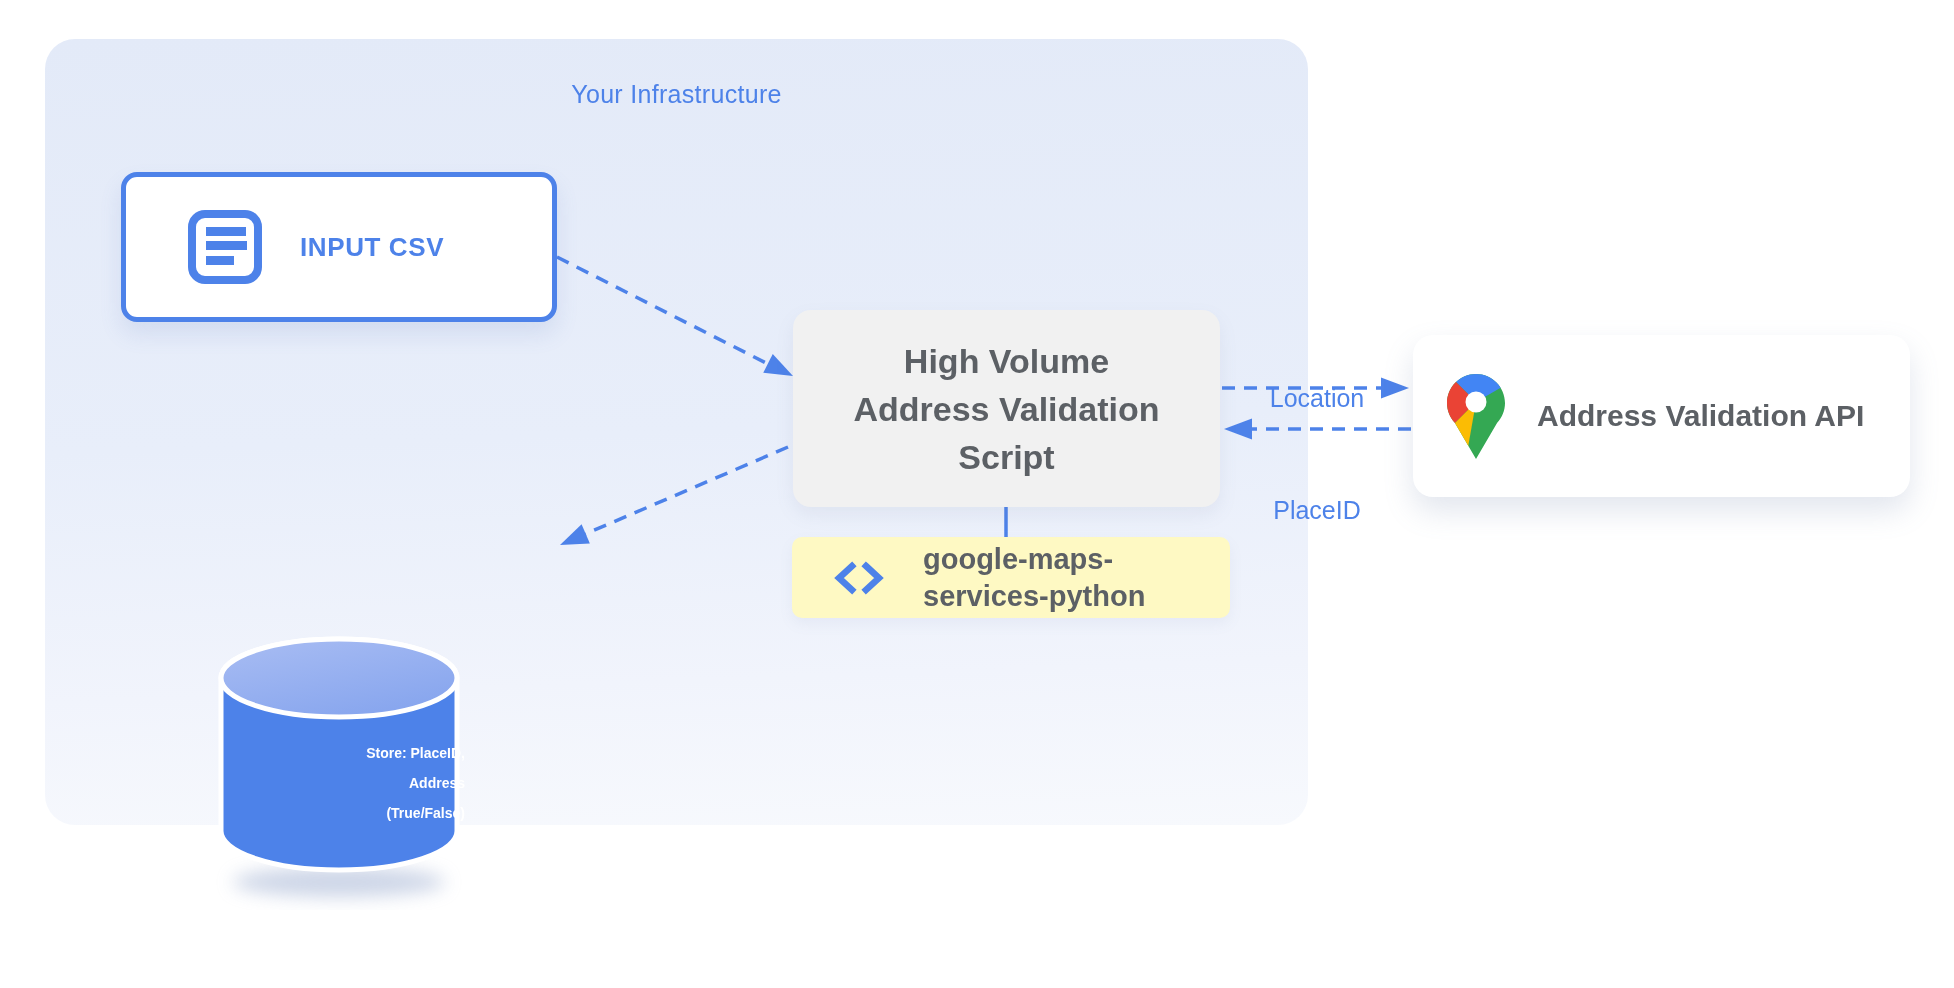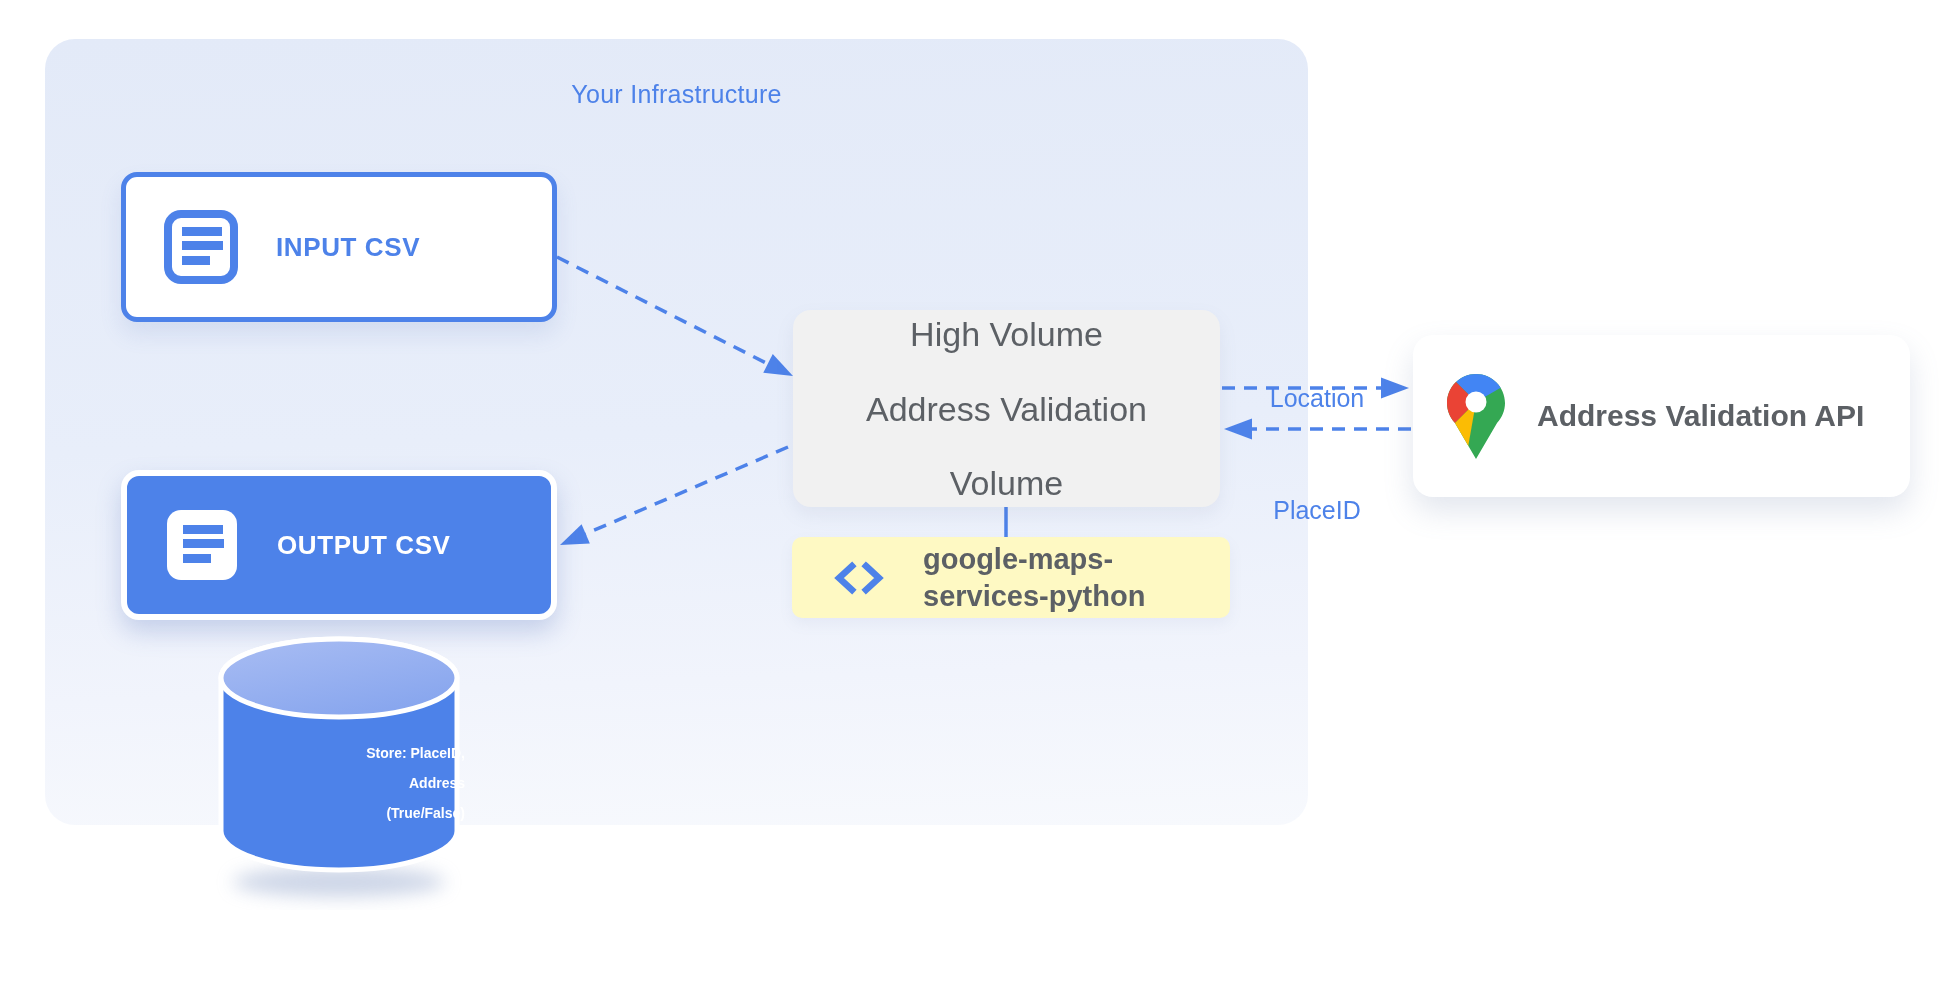--- a/index.html
+++ b/index.html
@@ -15,38 +15,38 @@
     background:linear-gradient(178deg,#e3eaf8 0%,#e8eefa 50%,#f1f4fc 80%,#f7f9fd 100%);
   }
   .infra-title{
     position:absolute;top:41px;left:0;width:100%;text-align:center;
     font-size:25px;font-weight:normal;color:#4d82e9;letter-spacing:.3px;
   }
 
   
   .csv-box{
     display:flex;align-items:center;box-sizing:border-box;
-    width:436px;height:150px;padding-left:38px;gap:38px;
+    width:436px;height:150px;padding-left:62px;gap:38px;
   }
   .input-box{
     left:121px;top:172px;background:#ffffff;border:5px solid #4d82e9;border-radius:16px;
     box-shadow:0 12px 22px rgba(90,120,190,.14);
   }
   .output-box{
     left:121px;top:470px;background:#4d82e9;border:6px solid #ffffff;border-radius:18px;
     box-shadow:0 12px 24px rgba(90,120,190,.28);
   }
   .csv-label-blue{font-size:26px;font-weight:bold;color:#4d82e9;letter-spacing:.6px;white-space:nowrap;}
   .csv-label-white{font-size:26px;font-weight:bold;color:#ffffff;letter-spacing:.6px;white-space:nowrap;}
 
   
   .script-box{
     left:793px;top:310px;width:427px;height:197px;background:#f1f1f1;border-radius:18px;
-    display:flex;flex-direction:column;justify-content:space-between;align-items:center;
-    font-size:34px;line-height:48px;font-weight:normal;color:#5c6065;text-align:center;
+    display:flex;flex-direction:column;justify-content:center;align-items:center;
+    font-size:34px;line-height:48px;font-weight:bold;color:#5c6065;text-align:center;
     box-shadow:0 8px 18px rgba(120,130,160,.10);
   }
   .lib-box{
     left:792px;top:537px;width:438px;height:81px;background:#fef9c3;border-radius:10px;
     display:flex;align-items:center;box-sizing:border-box;padding-left:41px;gap:38px;
     box-shadow:0 6px 14px rgba(120,130,160,.08);
   }
   .lib-text{font-size:29px;line-height:37px;font-weight:bold;color:#5c6065;white-space:nowrap;}
 
   
@@ -114,29 +114,20 @@
   <div class="abs csv-box input-box">
     <svg width="74" height="74" viewBox="0 0 74 74">
       <rect x="4" y="4" width="66" height="66" rx="13" fill="#ffffff" stroke="#4d82e9" stroke-width="8"></rect>
       <rect x="18" y="17" width="40" height="9" fill="#4d82e9"></rect>
       <rect x="18" y="31" width="41" height="9" fill="#4d82e9"></rect>
       <rect x="18" y="46" width="28" height="9" fill="#4d82e9"></rect>
     </svg>
     <span class="csv-label-blue">INPUT CSV</span>
   </div>
 
-  <div class="abs csv-box output-box">
-    <svg width="74" height="74" viewBox="0 0 74 74">
-      <rect x="2" y="2" width="70" height="70" rx="14" fill="#ffffff"></rect>
-      <rect x="18" y="17" width="40" height="9" fill="#4d82e9"></rect>
-      <rect x="18" y="31" width="41" height="9" fill="#4d82e9"></rect>
-      <rect x="18" y="46" width="28" height="9" fill="#4d82e9"></rect>
-    </svg>
-    <span class="csv-label-white">OUTPUT CSV</span>
-  </div>
 
   <div class="abs cyl-wrap">
     <svg width="252" height="280" viewBox="0 0 252 280">
       <defs>
         <filter id="soft" x="-60%" y="-60%" width="220%" height="220%">
           <feGaussianBlur stdDeviation="9"></feGaussianBlur>
         </filter>
         <linearGradient id="topGrad" x1="0" y1="0" x2="0.6" y2="1">
           <stop offset="0" stop-color="#a9bdf3"></stop>
           <stop offset="1" stop-color="#88a6ee"></stop>
@@ -149,21 +140,21 @@
     <div class="cyl-text">
       <div>Store: PlaceID,</div>
       <div>Address</div>
       <div>(True/False)</div>
     </div>
   </div>
 
   <div class="abs script-box">
     <div>High Volume</div>
     <div>Address Validation</div>
-    <div>Volume</div>
+    <div>Script</div>
   </div>
 
   <div class="abs lib-box">
     <svg width="52" height="36" viewBox="0 0 52 36">
       <path d="M19 6 L6 18 L19 30" fill="none" stroke="#4d82e9" stroke-width="6.5" stroke-linecap="square"></path>
       <path d="M33 6 L46 18 L33 30" fill="none" stroke="#4d82e9" stroke-width="6.5" stroke-linecap="square"></path>
     </svg>
     <div class="lib-text">
       <div>google-maps-</div>
       <div>services-python</div>

